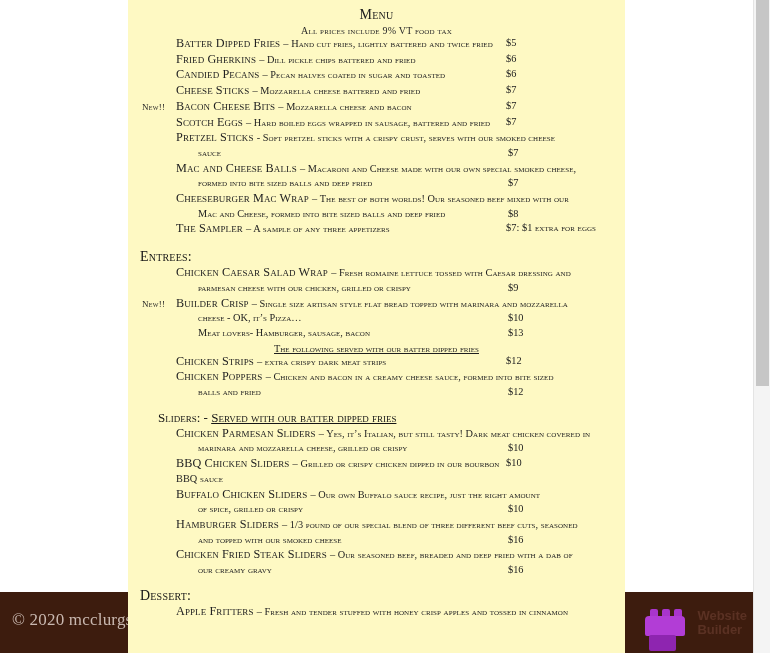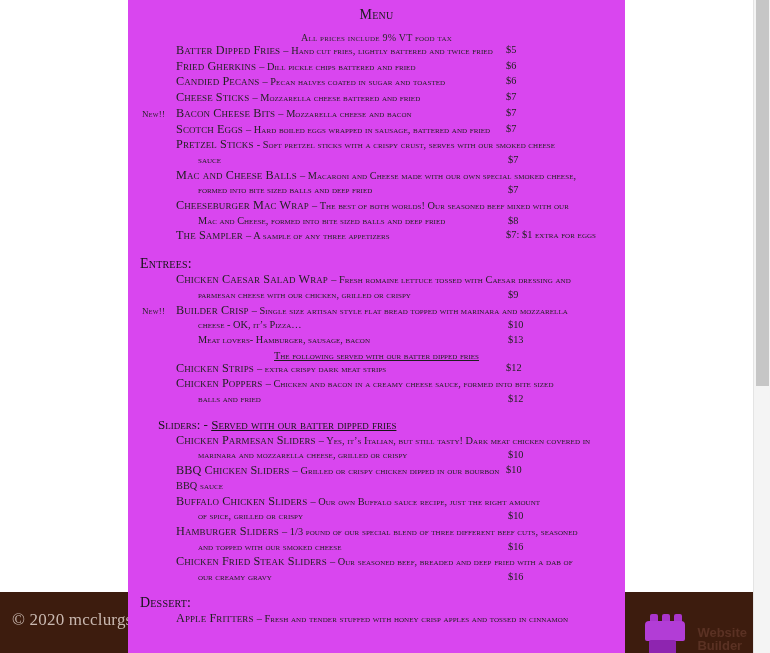--- a/index.html
+++ b/index.html
@@ -47,21 +47,21 @@
     font-family: "Liberation Serif", serif;
   }
   #builder-badge {
     position: absolute;
     left: 635px;
     top: 592px;
     width: 112px;
     height: 61px;
     z-index: 2;
     display: flex;
-    align-items: flex-end;
+    align-items: center;
     gap: 28px;
   }
   #builder-blocks {
     position: relative;
     width: 46px;
     height: 44px;
     margin-left: 8px;
     margin-top: 6px;
   }
   .blk {
@@ -96,38 +96,38 @@
   }
   #builder-text span { display: block; }
 
   
   #content-panel {
     position: absolute;
     left: 128px;
     top: 0;
     width: 497px;
     height: 653px;
-    background: #d946ef;
+    background: #fef9c3;
     z-index: 3;
   }
 
   
   .doc-title {
     text-align: center;
     font-size: 14px;
     margin-top: 7px;
     letter-spacing: .3px;
     font-variant: small-caps;
     font-family: "Liberation Serif", serif;
     color: #1c1c1c;
   }
   .doc-subtitle {
     text-align: center;
     font-size: 10px;
-    margin-top: 9px;
+    margin-top: 2px;
     font-variant: small-caps;
     letter-spacing: .2px;
     color: #2a2a2a;
   }
 
   
   .section-head {
     font-size: 14px;
     font-variant: small-caps;
     margin: 0;

